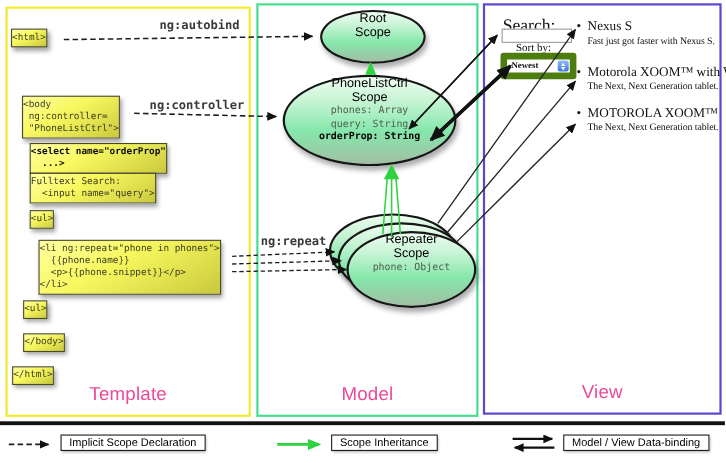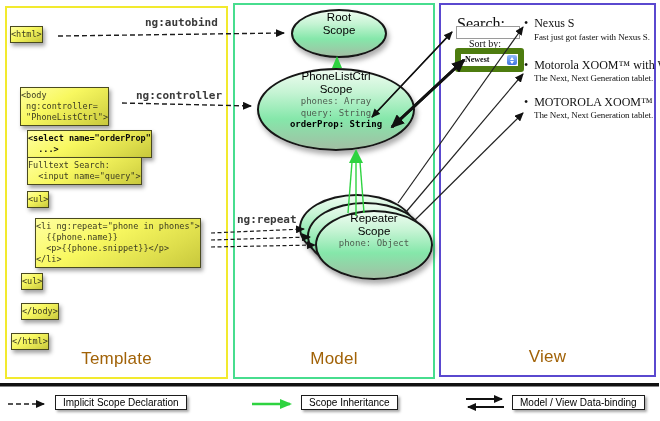--- a/index.html
+++ b/index.html
@@ -4,21 +4,21 @@
 <style>
   html,body{margin:0;padding:0;background:#fff;}
   #canvas{position:relative;width:660px;height:421px;background:#fff;overflow:hidden;
           font-family:"Liberation Sans",sans-serif;}
   
   .panel{position:absolute;background:#fff;}
   .panel-template{left:5px;top:6px;width:219px;height:369px;border:2px solid #f2ea2e;}
   .panel-model{left:233px;top:3px;width:198px;height:372px;border:2px solid #47dd8e;}
   .panel-view{left:439px;top:3px;width:213px;height:370px;border:2px solid #5a48cf;}
   .panel-label{position:absolute;bottom:8px;left:0;right:0;text-align:center;
-               font-size:17px;color:#a16207;letter-spacing:.2px;}
+               font-size:17px;color:#ec4899;letter-spacing:.2px;}
   
   .code{position:absolute;z-index:4;padding:2px 0;white-space:pre;
         font:8.5px/1.3 "DejaVu Sans Mono",monospace;color:#3b3b22;
         background:linear-gradient(150deg,#ffffa0 0%,#f8f860 40%,#dede4c 75%,#c8c83c 100%);
         border:1px solid #4a4a20;box-shadow:2px 3px 4px rgba(50,50,50,.45);}
   .code.bold{font-weight:bold;color:#0a0a0a;}
   
   .nglabel{position:absolute;z-index:5;font:bold 11px "DejaVu Sans Mono",monospace;color:#3a3a3a;}
   
   .scope{position:absolute;z-index:3;border:2px solid #161616;border-radius:50%;

